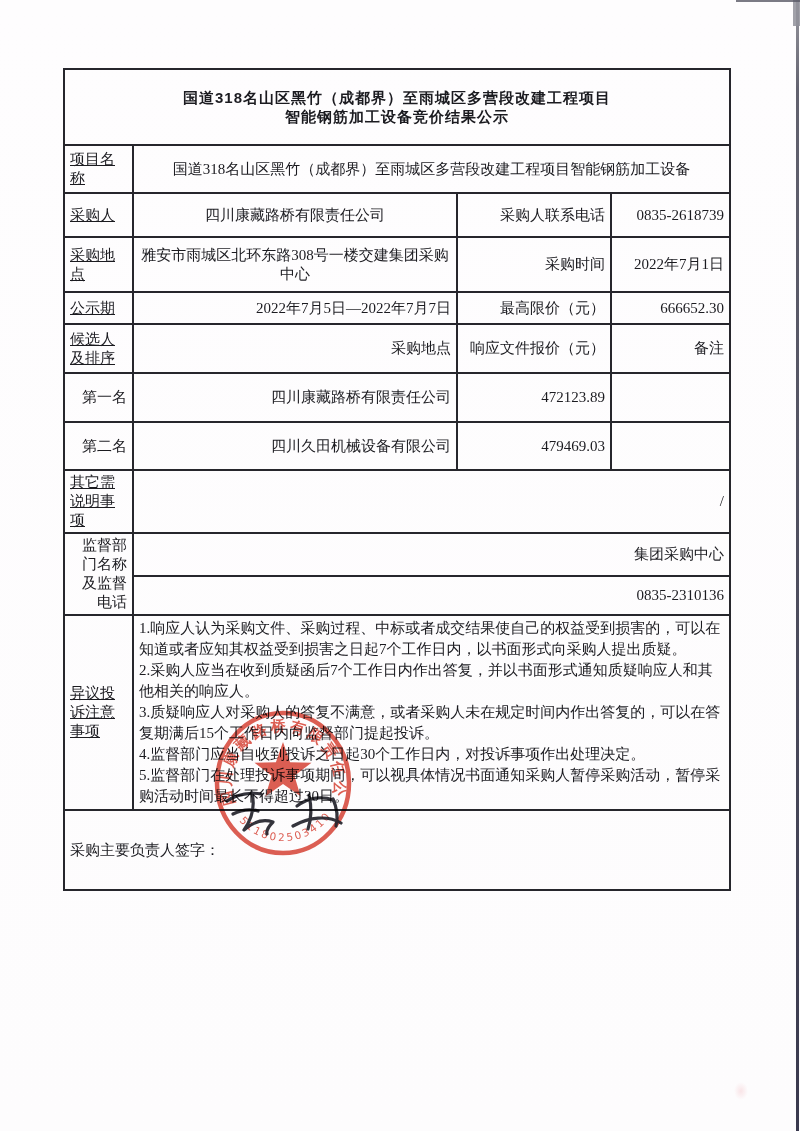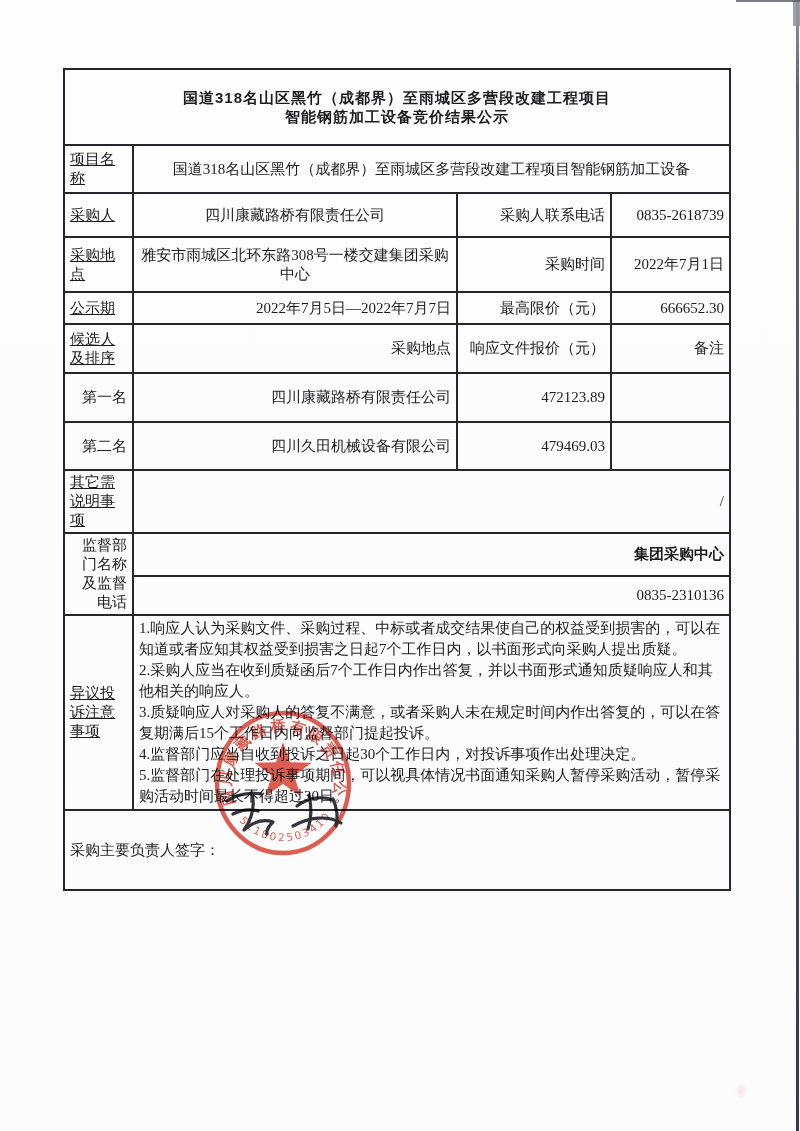--- a/index.html
+++ b/index.html
@@ -156,21 +156,21 @@
       <td class="ctr"></td>
     </tr>
 
     <tr class="r-other">
       <td class="lbl">其它需说明事项</td>
       <td colspan="3" class="ctr">/</td>
     </tr>
 
     <tr class="r-sup1">
       <td rowspan="2" class="ctr">监督部门名称及监督电话</td>
-      <td colspan="3" class="ctr" style="font-weight:bold">集团采购中心</td>
+      <td colspan="3" class="ctr" style="font-weight:normal">集团采购中心</td>
     </tr>
     <tr class="r-sup2">
       <td colspan="3" class="ctr">0835-2310136</td>
     </tr>
 
     <tr class="r-objn">
       <td class="lbl">异议投诉注意事项</td>
       <td colspan="3" class="objection-cell">
         <div class="item">1.响应人认为采购文件、采购过程、中标或者成交结果使自己的权益受到损害的，可以在知道或者应知其权益受到损害之日起7个工作日内，以书面形式向采购人提出质疑。</div>
         <div class="item">2.采购人应当在收到质疑函后7个工作日内作出答复，并以书面形式通知质疑响应人和其他相关的响应人。</div>

